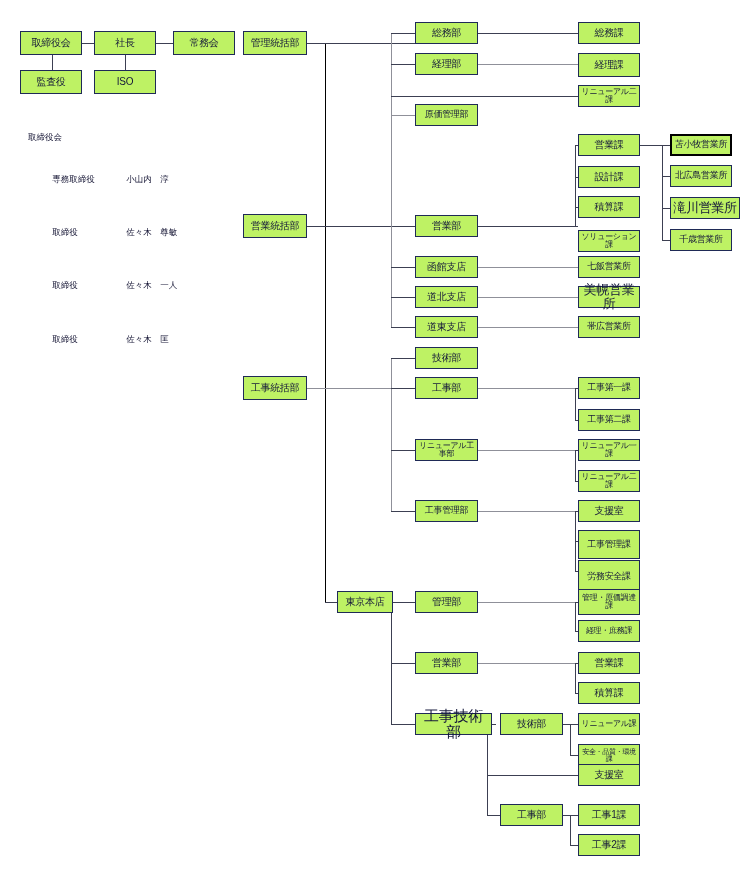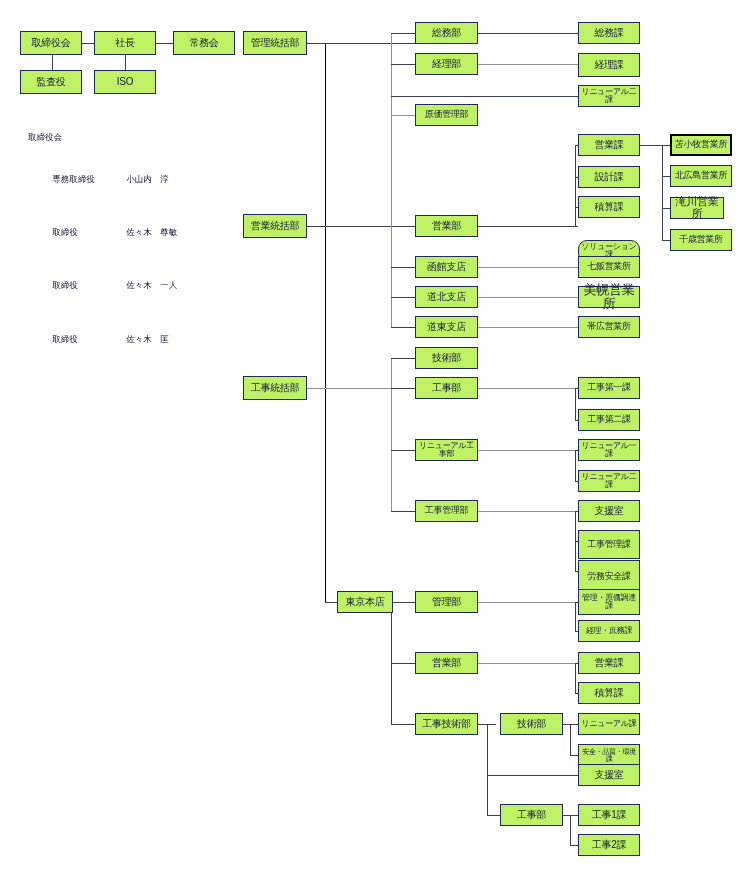--- a/index.html
+++ b/index.html
@@ -179,25 +179,25 @@
   <div class="node" style="left:415px; top:53px; width:63px; height:22px; font-size:10px;">経理部</div>
   <div class="node" style="left:578px; top:53px; width:62px; height:24px; font-size:10px;">経理課</div>
   <div class="node" style="left:578px; top:85px; width:62px; height:22px; font-size:8px;">リニューアル二課</div>
   <div class="node" style="left:415px; top:104px; width:63px; height:22px; font-size:9px;">原価管理部</div>
 
   <div class="node" style="left:243px; top:214px; width:64px; height:24px; font-size:10px;">営業統括部</div>
   <div class="node" style="left:415px; top:215px; width:63px; height:22px; font-size:10px;">営業部</div>
   <div class="node" style="left:578px; top:134px; width:62px; height:22px; font-size:10px;">営業課</div>
   <div class="node" style="left:578px; top:166px; width:62px; height:22px; font-size:10px;">設計課</div>
   <div class="node" style="left:578px; top:196px; width:62px; height:22px; font-size:10px;">積算課</div>
-  <div class="node" style="left:578px; top:240px; width:62px; height:22px; font-size:8px;border-radius:9px;">ソリューション課</div>
+  <div class="node" style="left:578px; top:230px; width:62px; height:22px; font-size:8px;">ソリューション課</div>
 
   <div class="node emph" style="left:670px; top:134px; width:62px; height:22px; font-size:9px;">苫小牧営業所</div>
   <div class="node" style="left:670px; top:165px; width:62px; height:22px; font-size:9px;">北広島営業所</div>
-  <div class="node" style="left:670px; top:197px; width:54px; height:22px; font-size:11px;">滝川営業所</div>
+  <div class="node" style="left:670px; top:197px; width:70px; height:22px; font-size:13px;">滝川営業所</div>
   <div class="node" style="left:670px; top:229px; width:62px; height:22px; font-size:9px;">千歳営業所</div>
 
   <div class="node" style="left:415px; top:256px; width:63px; height:22px; font-size:10px;">函館支店</div>
   <div class="node" style="left:578px; top:256px; width:62px; height:22px; font-size:9px;">七飯営業所</div>
   <div class="node" style="left:415px; top:286px; width:63px; height:22px; font-size:10px;">道北支店</div>
   <div class="node" style="left:578px; top:286px; width:62px; height:22px; font-size:13px;">美幌営業所</div>
   <div class="node" style="left:415px; top:316px; width:63px; height:22px; font-size:10px;">道東支店</div>
   <div class="node" style="left:578px; top:316px; width:62px; height:22px; font-size:9px;">帯広営業所</div>
 
   <div class="node" style="left:243px; top:376px; width:64px; height:24px; font-size:10px;">工事統括部</div>
@@ -213,21 +213,21 @@
   <div class="node" style="left:578px; top:530px; width:62px; height:29px; font-size:9px;">工事管理課</div>
   <div class="node" style="left:578px; top:560px; width:62px; height:34px; font-size:9px;">労務安全課</div>
 
   <div class="node" style="left:337px; top:591px; width:56px; height:22px; font-size:10px;">東京本店</div>
   <div class="node" style="left:415px; top:591px; width:63px; height:22px; font-size:10px;">管理部</div>
   <div class="node" style="left:578px; top:589px; width:62px; height:26px; font-size:8px;">管理・原価調達課</div>
   <div class="node" style="left:578px; top:620px; width:62px; height:22px; font-size:8px;">経理・庶務課</div>
   <div class="node" style="left:415px; top:652px; width:63px; height:22px; font-size:10px;">営業部</div>
   <div class="node" style="left:578px; top:652px; width:62px; height:22px; font-size:10px;">営業課</div>
   <div class="node" style="left:578px; top:682px; width:62px; height:22px; font-size:10px;">積算課</div>
-  <div class="node" style="left:415px; top:713px; width:63px; height:22px; font-size:10px;">工事技術部</div>
+  <div class="node" style="left:415px; top:713px; width:77px; height:22px; font-size:15px;">工事技術部</div>
   <div class="node" style="left:500px; top:713px; width:63px; height:22px; font-size:10px;">技術部</div>
   <div class="node" style="left:578px; top:713px; width:62px; height:22px; font-size:8px;">リニューアル課</div>
   <div class="node" style="left:578px; top:744px; width:62px; height:22px; font-size:7px;">安全・品質・環境課</div>
   <div class="node" style="left:578px; top:764px; width:62px; height:22px; font-size:10px;">支援室</div>
   <div class="node" style="left:500px; top:804px; width:63px; height:22px; font-size:10px;">工事部</div>
   <div class="node" style="left:578px; top:804px; width:62px; height:22px; font-size:10px;">工事1課</div>
   <div class="node" style="left:578px; top:834px; width:62px; height:22px; font-size:10px;">工事2課</div>
 
   <div class="roster" style="left:28px; top:112px; font-size:8.5px;">
     <span class="r-line">取締役会</span>

